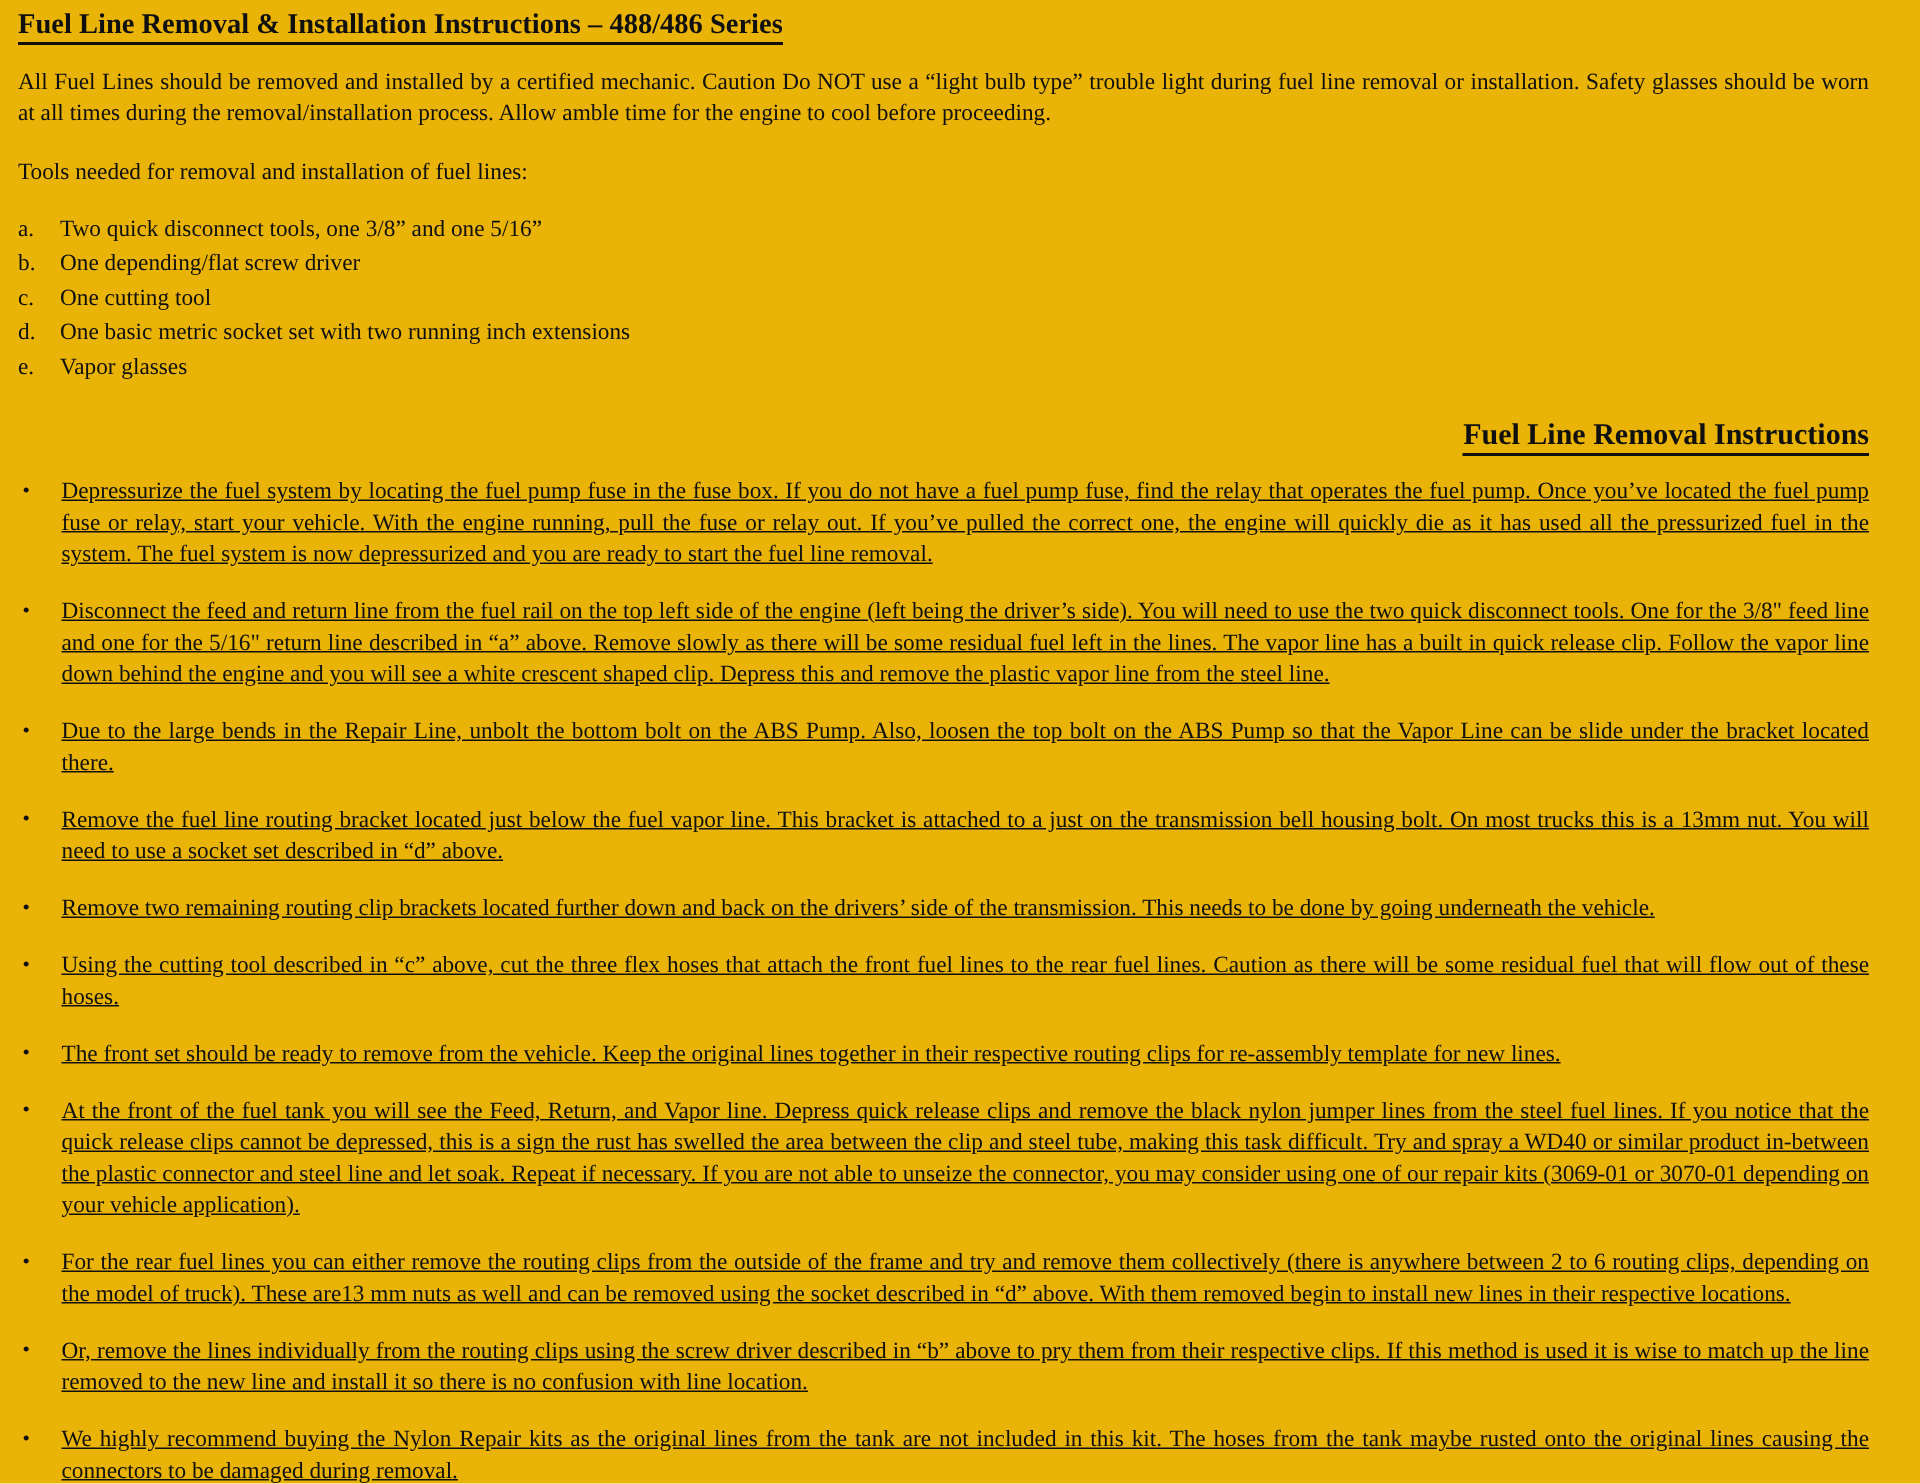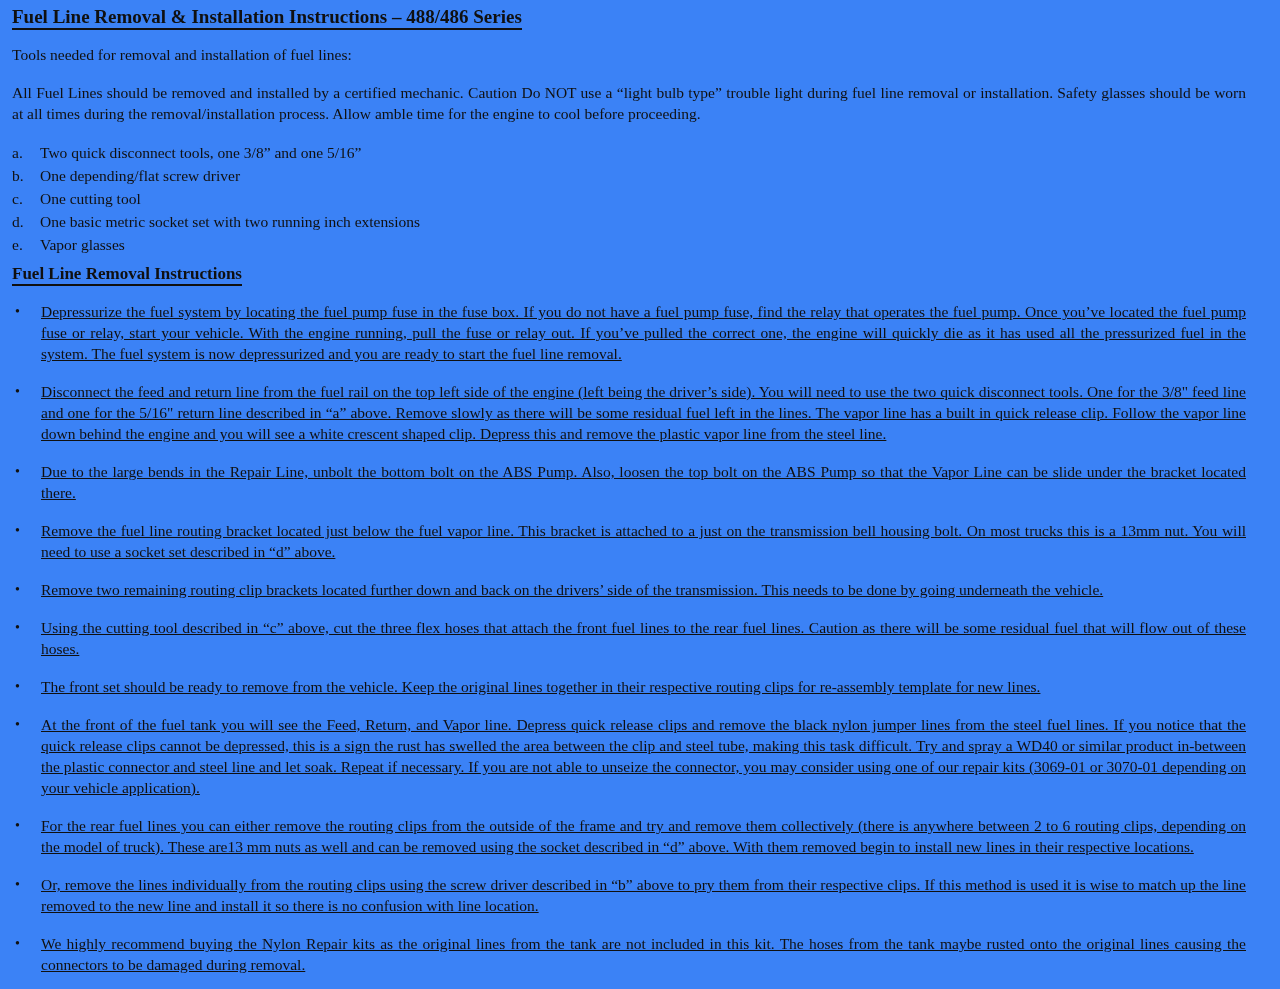--- a/index.html
+++ b/index.html
@@ -5,21 +5,21 @@
   html, body {
     margin: 0;
     padding: 0;
     background: #ffffff;
   }
   .page {
     position: relative;
     width: 1280px;
     height: 989px;
     box-sizing: border-box;
-    background: #3b82f6;
+    background: #eab308;
     color: #101010;
     font-family: "Liberation Serif", "DejaVu Serif", serif;
     padding: 5px 34px 0 12px;
     overflow: hidden;
   }
   .doc-title {
     font-size: 19px;
     font-weight: bold;
     margin: 0 0 15px 0;
     line-height: 24px;
@@ -48,24 +48,25 @@
     margin-bottom: 2px;
   }
   .tool-row .marker {
     flex: 0 0 28px;
     text-align: left;
   }
   .tool-row .text {
     flex: 1;
   }
   .section-title {
-    font-size: 17px;
+    font-size: 20px;
     font-weight: bold;
     line-height: 24px;
-    margin: 7px 0 15px 0;
+    margin: 23px 0 15px 0;
+    text-align: right;
   }
   .step-list {
     margin: 0;
   }
   .step-row {
     display: flex;
     margin-bottom: 17px;
   }
   .step-row .bullet {
     flex: 0 0 26px;
@@ -79,23 +80,23 @@
     text-decoration: underline;
   }
 </style>
 </head>
 <body>
 
 <div class="page">
 
   <h1 class="doc-title"><span class="underlined">Fuel Line Removal &amp; Installation Instructions – 488/486 Series</span></h1>
 
+  <p class="body-text para">All Fuel Lines should be removed and installed by a certified mechanic. Caution Do NOT use a “light bulb type” trouble light during fuel line removal or installation. Safety glasses should be worn at all times during the removal/installation process. Allow amble time for the engine to cool before proceeding.</p>
+
   <p class="body-text tools-intro">Tools needed for removal and installation of fuel lines:</p>
-
-  <p class="body-text para">All Fuel Lines should be removed and installed by a certified mechanic. Caution Do NOT use a “light bulb type” trouble light during fuel line removal or installation. Safety glasses should be worn at all times during the removal/installation process. Allow amble time for the engine to cool before proceeding.</p>
 
   <div class="tool-list body-text">
     <div class="tool-row">
       <span class="marker">a.</span>
       <span class="text">Two quick disconnect tools, one 3/8” and one 5/16”</span>
     </div>
     <div class="tool-row">
       <span class="marker">b.</span>
       <span class="text">One depending/flat screw driver</span>
     </div>

